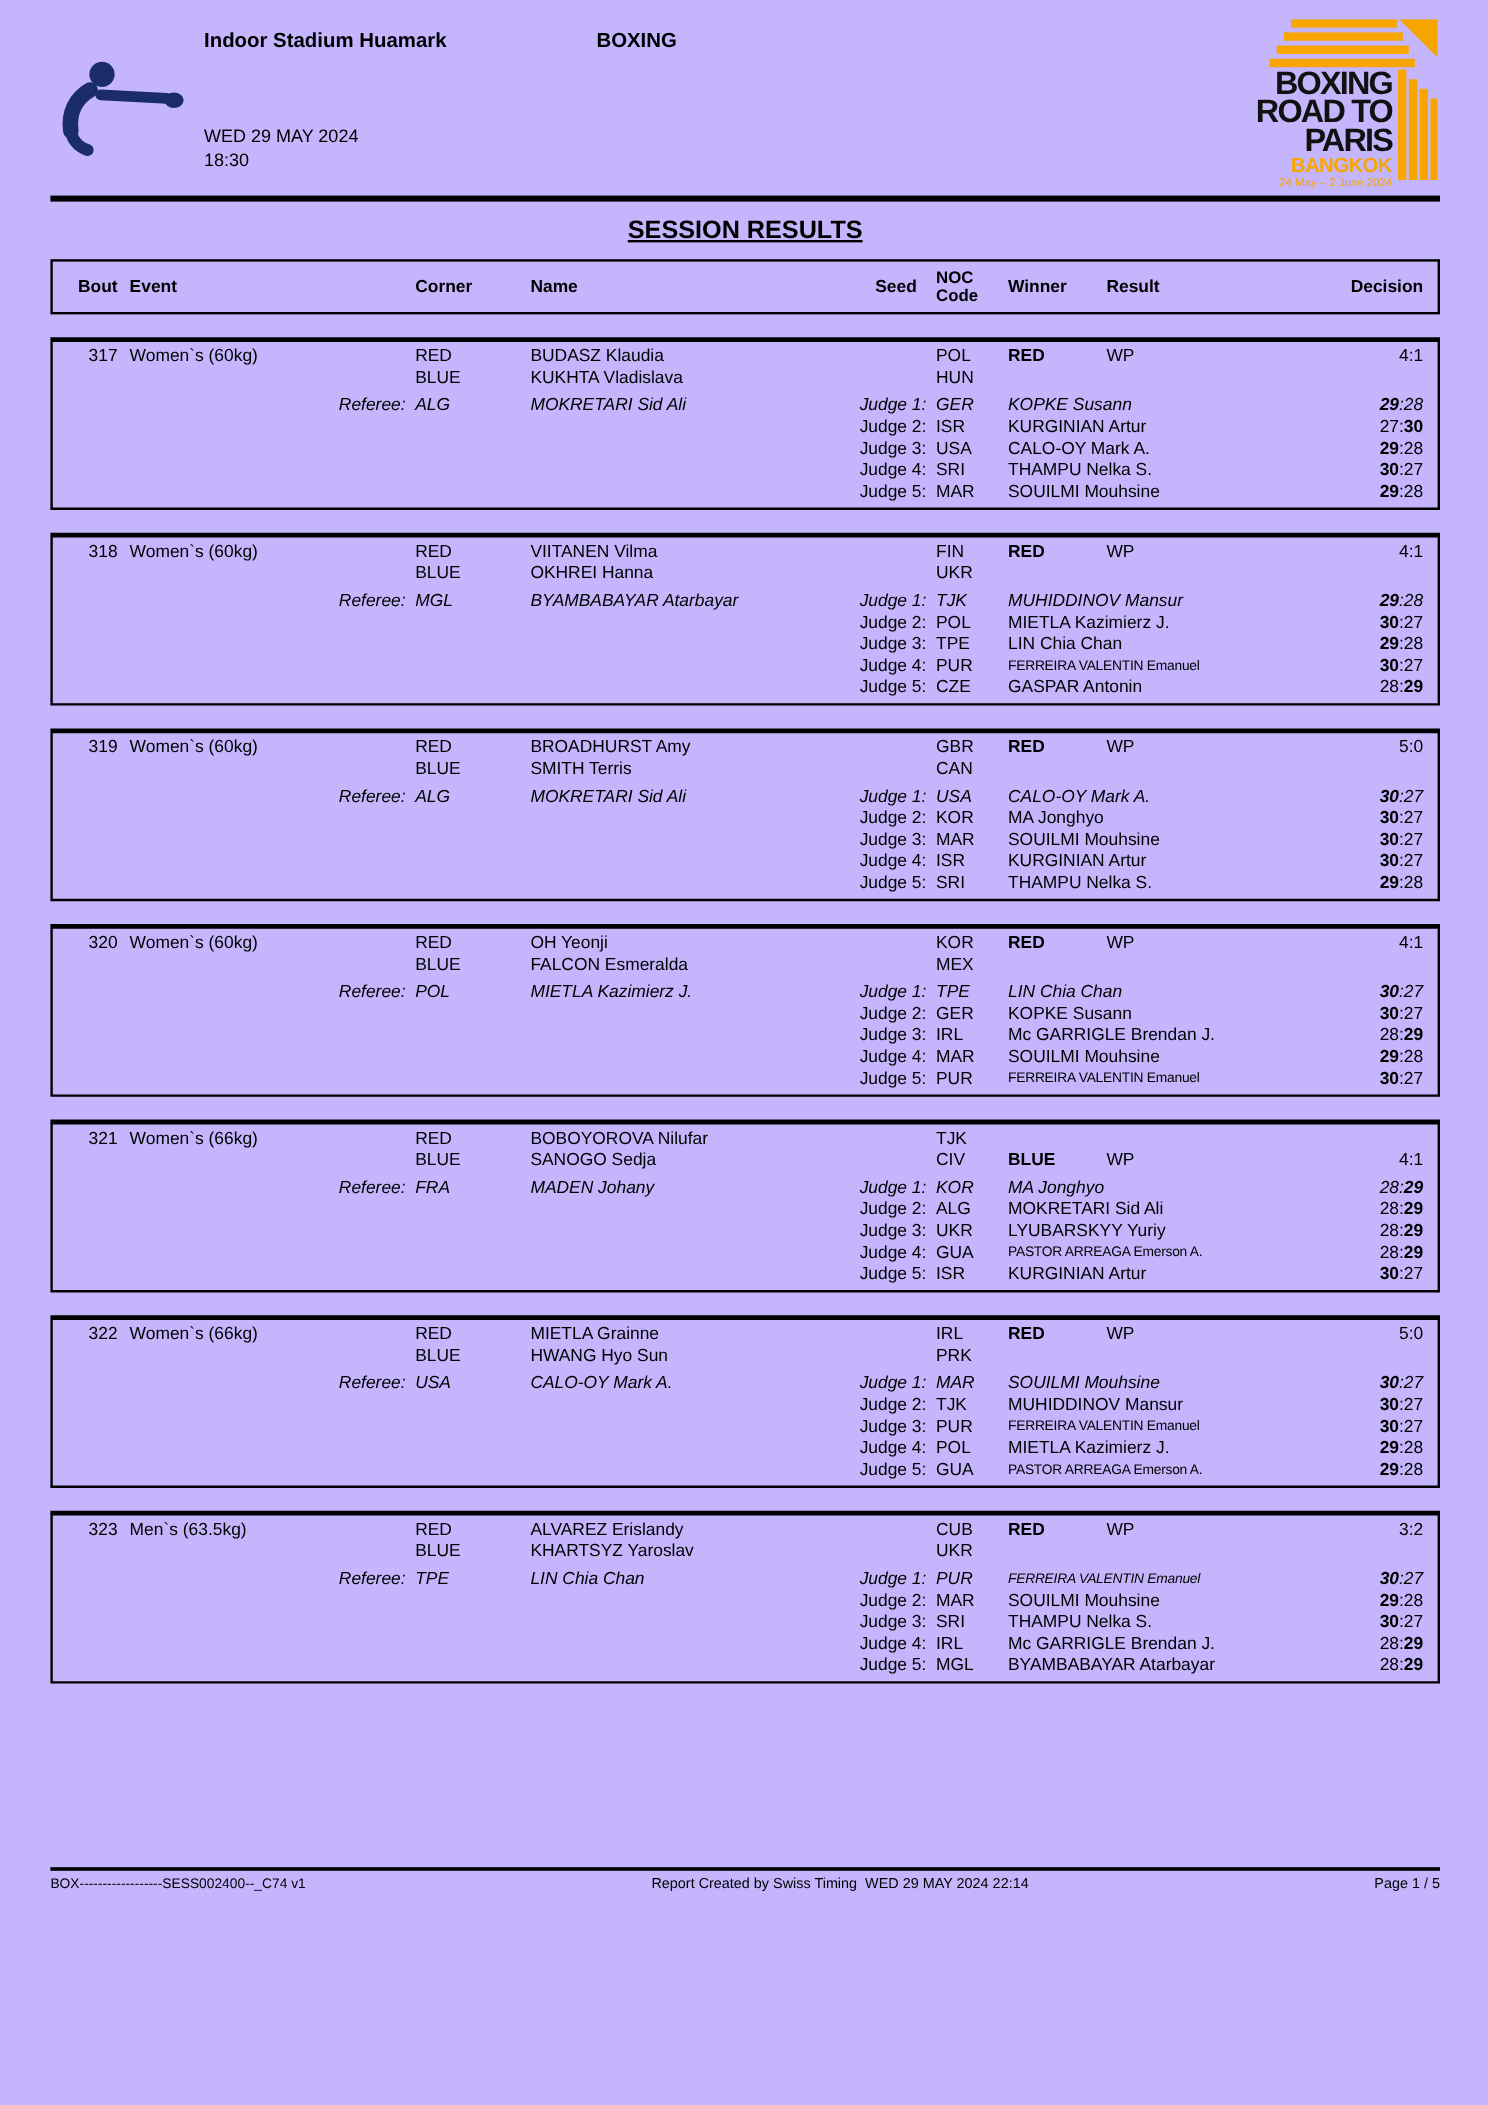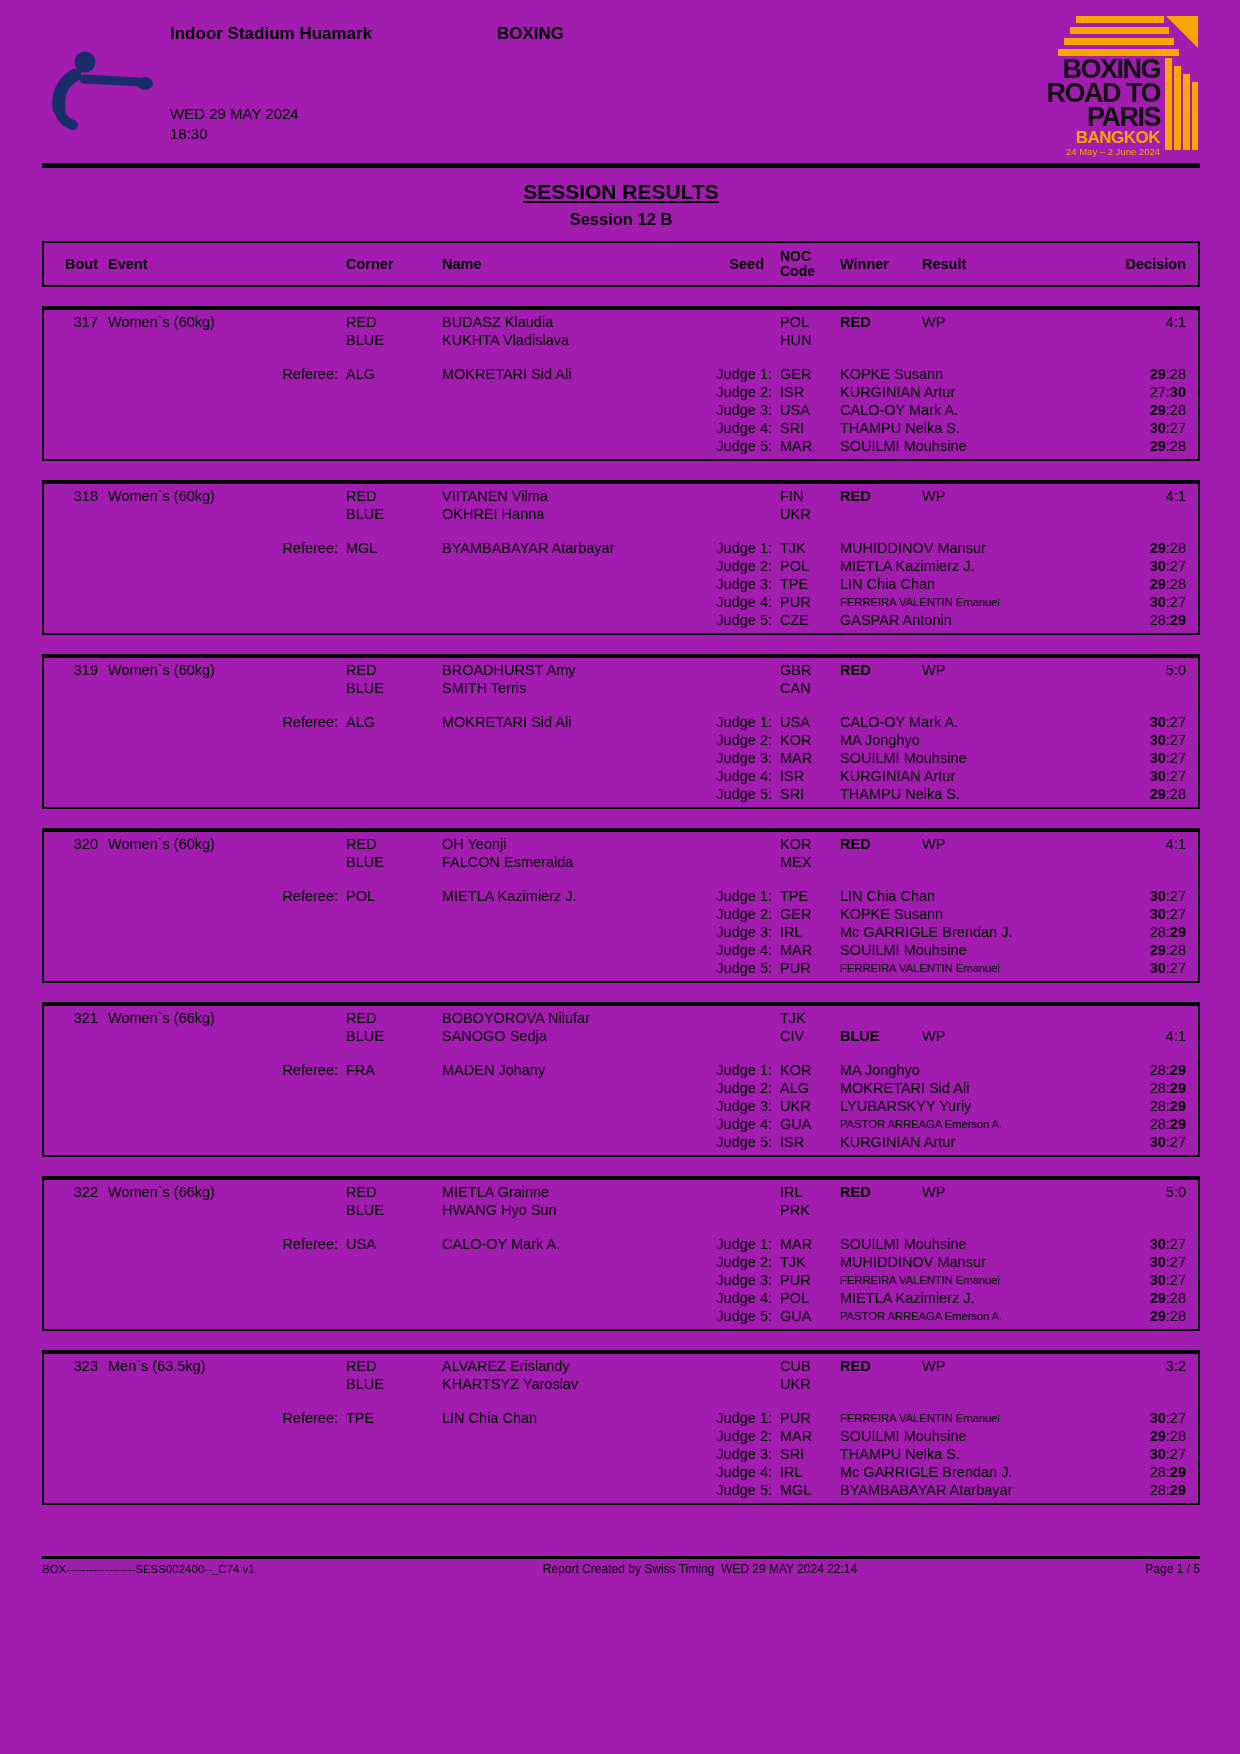--- a/index.html
+++ b/index.html
@@ -1,17 +1,17 @@
 <!DOCTYPE html>
 <html><head>
 <meta charset="utf-8">
 <style>
   * { margin:0; padding:0; box-sizing:border-box; }
   body { background:#fff; font-family:"Liberation Sans","DejaVu Sans",sans-serif; color:#000; }
-  .page { position:relative; width:1240px; height:1754px; background:#a21caf; overflow:hidden; }
+  .page { position:relative; width:1240px; height:1754px; background:#c4b5fd; overflow:hidden; }
   .content { position:absolute; left:42px; top:0; width:1158px; }
 
   
   .hdr { position:relative; height:168px; }
   .venue { position:absolute; left:128px; top:24px; font-size:17px; font-weight:700; }
   .sport { position:absolute; left:455px; top:24px; font-size:17px; font-weight:700; }
   .datetime { position:absolute; left:128px; top:104px; font-size:15px; line-height:20px; }
   .pictogram { position:absolute; left:2px; top:48px; }
   .parislogo { position:absolute; right:2px; top:16px; }
   .toprule { position:absolute; left:0; bottom:0; width:100%; height:5px; background:#000; }
@@ -33,21 +33,21 @@
   .b { font-weight:700; }
   .jn { white-space:nowrap; overflow:hidden; }
   .jn.cond { font-size:11.5px; letter-spacing:-0.2px; line-height:18px; }
 
   
   .theadbox { border:2px solid #000; height:46px; margin-top:12px; align-items:center; font-weight:700; }
   .nochdr { line-height:15px; font-size:14px; }
 
   
   .bout { border:2px solid #000; border-top-width:4px; margin-top:19px; padding:3px 0 4px 0; }
-  .bout .jfirst { margin-top:16px; }
+  .bout .jfirst { margin-top:5px;font-style:italic; }
 
   
   .footer { position:absolute; left:0; top:1556px; width:100%; }
   .footrule { height:3px; background:#000; }
   .footrow { display:flex; justify-content:space-between; align-items:baseline; margin-top:3px; }
   .f-left { font-size:11.5px; }
   .f-center { font-size:12px; white-space:pre; }
   .f-right { font-size:12px; }
 
   
@@ -96,21 +96,20 @@
             <text x="140" y="110" font-size="27" letter-spacing="-1.5" fill="#111111" class="lg-line">PARIS</text>
             <text x="140" y="127" font-size="17" letter-spacing="-0.5" fill="#F7A600">BANGKOK</text>
             <text x="140" y="139" font-size="9.5" font-weight="normal" fill="#F7A600">24 May – 2 June 2024</text>
           </g>
         </svg>
       </div>
       <div class="toprule"></div>
     </div>
 
     <div class="title">SESSION RESULTS</div>
-    <div class="subtitle">Session 12 B</div>
 
     <div class="rA theadbox row">
       <div class="c bout-no">Bout</div>
       <div class="c event">Event</div>
       <div class="c">Corner</div>
       <div class="c">Name</div>
       <div class="c seed">Seed</div>
       <div class="c"></div>
       <div class="c nochdr">
         <div>NOC</div>

